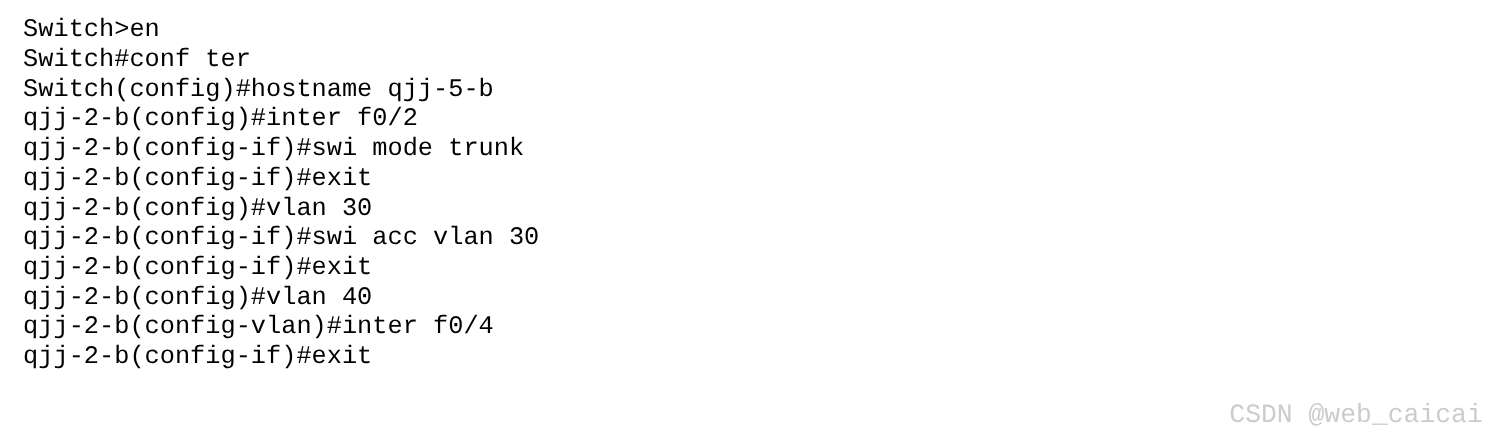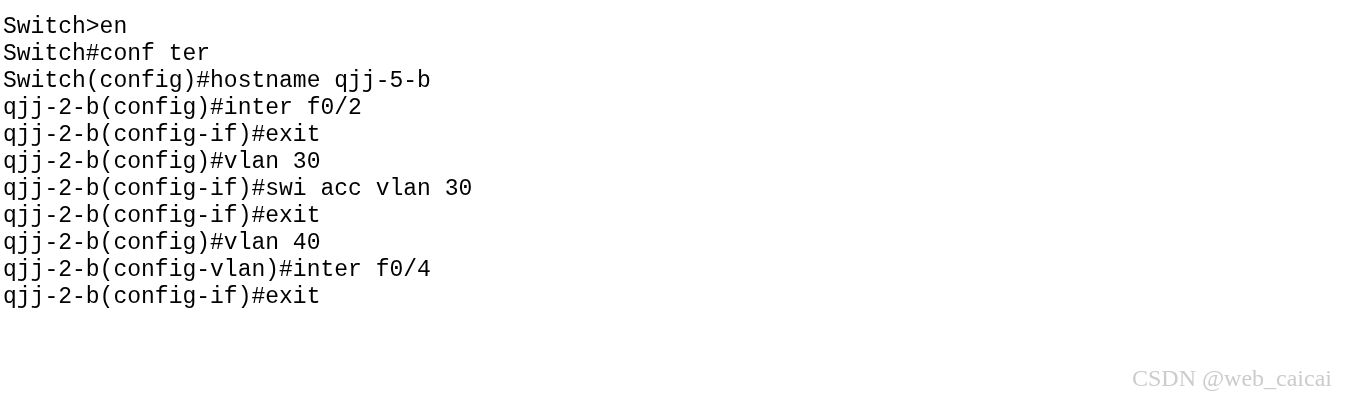--- a/index.html
+++ b/index.html
@@ -12,51 +12,52 @@
     overflow: hidden;
     background: #ffffff;
     position: relative;
   }
   .terminal {
     position: absolute;
     top: 0;
     left: 0;
     width: 1354px;
     height: 400px;
-    padding: 14px 0 0 3px;
+    padding: 14px 0 0 21px;
     box-sizing: border-box;
     font-family: "Liberation Mono", monospace;
     font-size: 23px;
     line-height: 27px;
     color: #000000;
     overflow: hidden;
   }
   .term-line {
     height: 27px;
     white-space: pre;
   }
   .watermark {
     position: absolute;
-    right: 22px;
+    right: 6px;
     bottom: 8px;
-    font-family: Liberation Serif, serif;
+    font-family: Liberation Mono, monospace;
     font-size: 24px;
     color: #cccccc;
     white-space: pre;
     user-select: none;
   }
 </style>
 </head>
 <body>
 
 <div class="terminal">
   <div class="term-line">Switch&gt;en</div>
   <div class="term-line">Switch#conf ter</div>
   <div class="term-line">Switch(config)#hostname qjj-5-b</div>
   <div class="term-line">qjj-2-b(config)#inter f0/2</div>
+  <div class="term-line">qjj-2-b(config-if)#swi mode trunk</div>
   <div class="term-line">qjj-2-b(config-if)#exit</div>
   <div class="term-line">qjj-2-b(config)#vlan 30</div>
   <div class="term-line">qjj-2-b(config-if)#swi acc vlan 30</div>
   <div class="term-line">qjj-2-b(config-if)#exit</div>
   <div class="term-line">qjj-2-b(config)#vlan 40</div>
   <div class="term-line">qjj-2-b(config-vlan)#inter f0/4</div>
   <div class="term-line">qjj-2-b(config-if)#exit</div>
 </div>
 
 <div class="watermark">CSDN @web_caicai</div>

